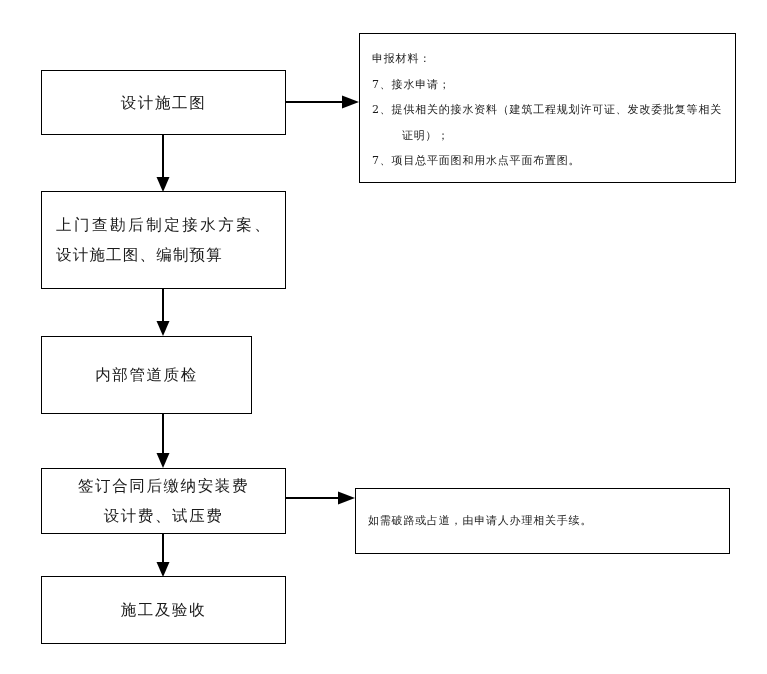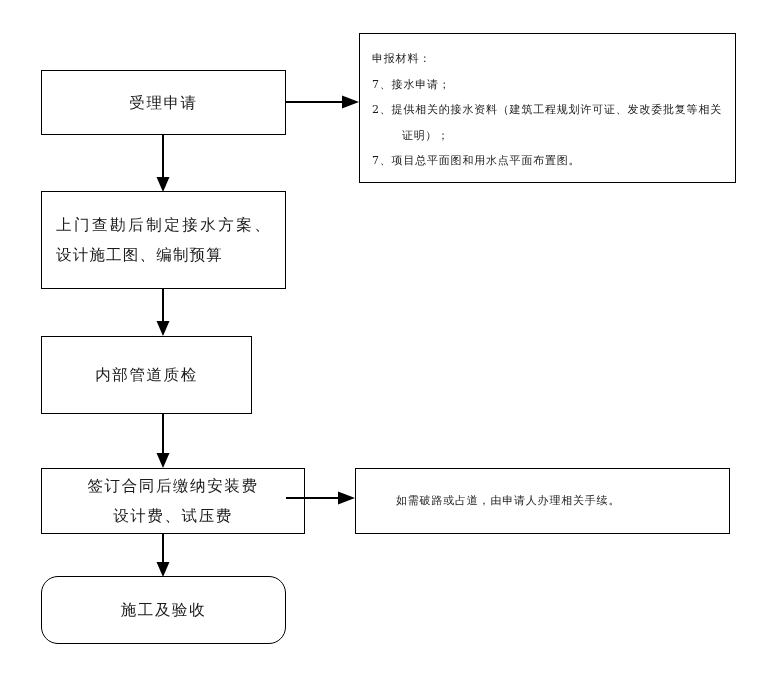--- a/index.html
+++ b/index.html
@@ -103,50 +103,50 @@
     display: block;
     overflow: visible;
   }
 </style>
 </head>
 <body>
 
 <div id="canvas">
 
   <div class="node" id="node-1" style="left:41px; top:70px; width:245px; height:65px;">
-    <div class="node-text">受理申请</div>
+    <div class="node-text">设计施工图</div>
   </div>
 
   <div class="node justified" id="node-2" style="left:41px; top:191px; width:245px; height:98px;">
     <div class="node-text">上门查勘后制定接水方案、设计施工图、编制预算</div>
   </div>
 
   <div class="node" id="node-3" style="left:41px; top:336px; width:211px; height:78px;">
     <div class="node-text">内部管道质检</div>
   </div>
 
-  <div class="node" id="node-4" style="left:41px; top:468px; width:264px; height:66px;">
+  <div class="node" id="node-4" style="left:41px; top:468px; width:245px; height:66px;">
     <div class="node-text">签订合同后缴纳安装费
 设计费、试压费</div>
   </div>
 
-  <div class="node" id="node-5" style="left:41px; top:576px; width:245px; height:68px;border-radius:17px;">
+  <div class="node" id="node-5" style="left:41px; top:576px; width:245px; height:68px;">
     <div class="node-text">施工及验收</div>
   </div>
 
   <div class="note" id="materials-note" style="left:359px; top:33px; width:377px; height:150px;">
     <div class="note-body">
       <div class="note-line">申报材料：</div>
       <div class="note-line">7、接水申请；</div>
       <div class="note-line hang">2、提供相关的接水资料（建筑工程规划许可证、发改委批复等相关证明）；</div>
       <div class="note-line">7、项目总平面图和用水点平面布置图。</div>
     </div>
   </div>
 
-  <div class="note" id="road-note" style="left:355px; top:468px; width:375px; height:66px;padding-left:28px;">
+  <div class="note" id="road-note" style="left:355px; top:488px; width:375px; height:66px;">
     <div class="note-body">如需破路或占道，由申请人办理相关手续。</div>
   </div>
 
   <div class="conn" style="left:286px; top:92px; width:76px; height:20px;">
     <svg width="76" height="20" viewBox="0 0 76 20">
       <line x1="0" y1="10" x2="58" y2="10" stroke="#000000" stroke-width="2"></line>
       <polygon points="56,3.5 73,10 56,16.5" fill="#000000"></polygon>
     </svg>
   </div>
 

